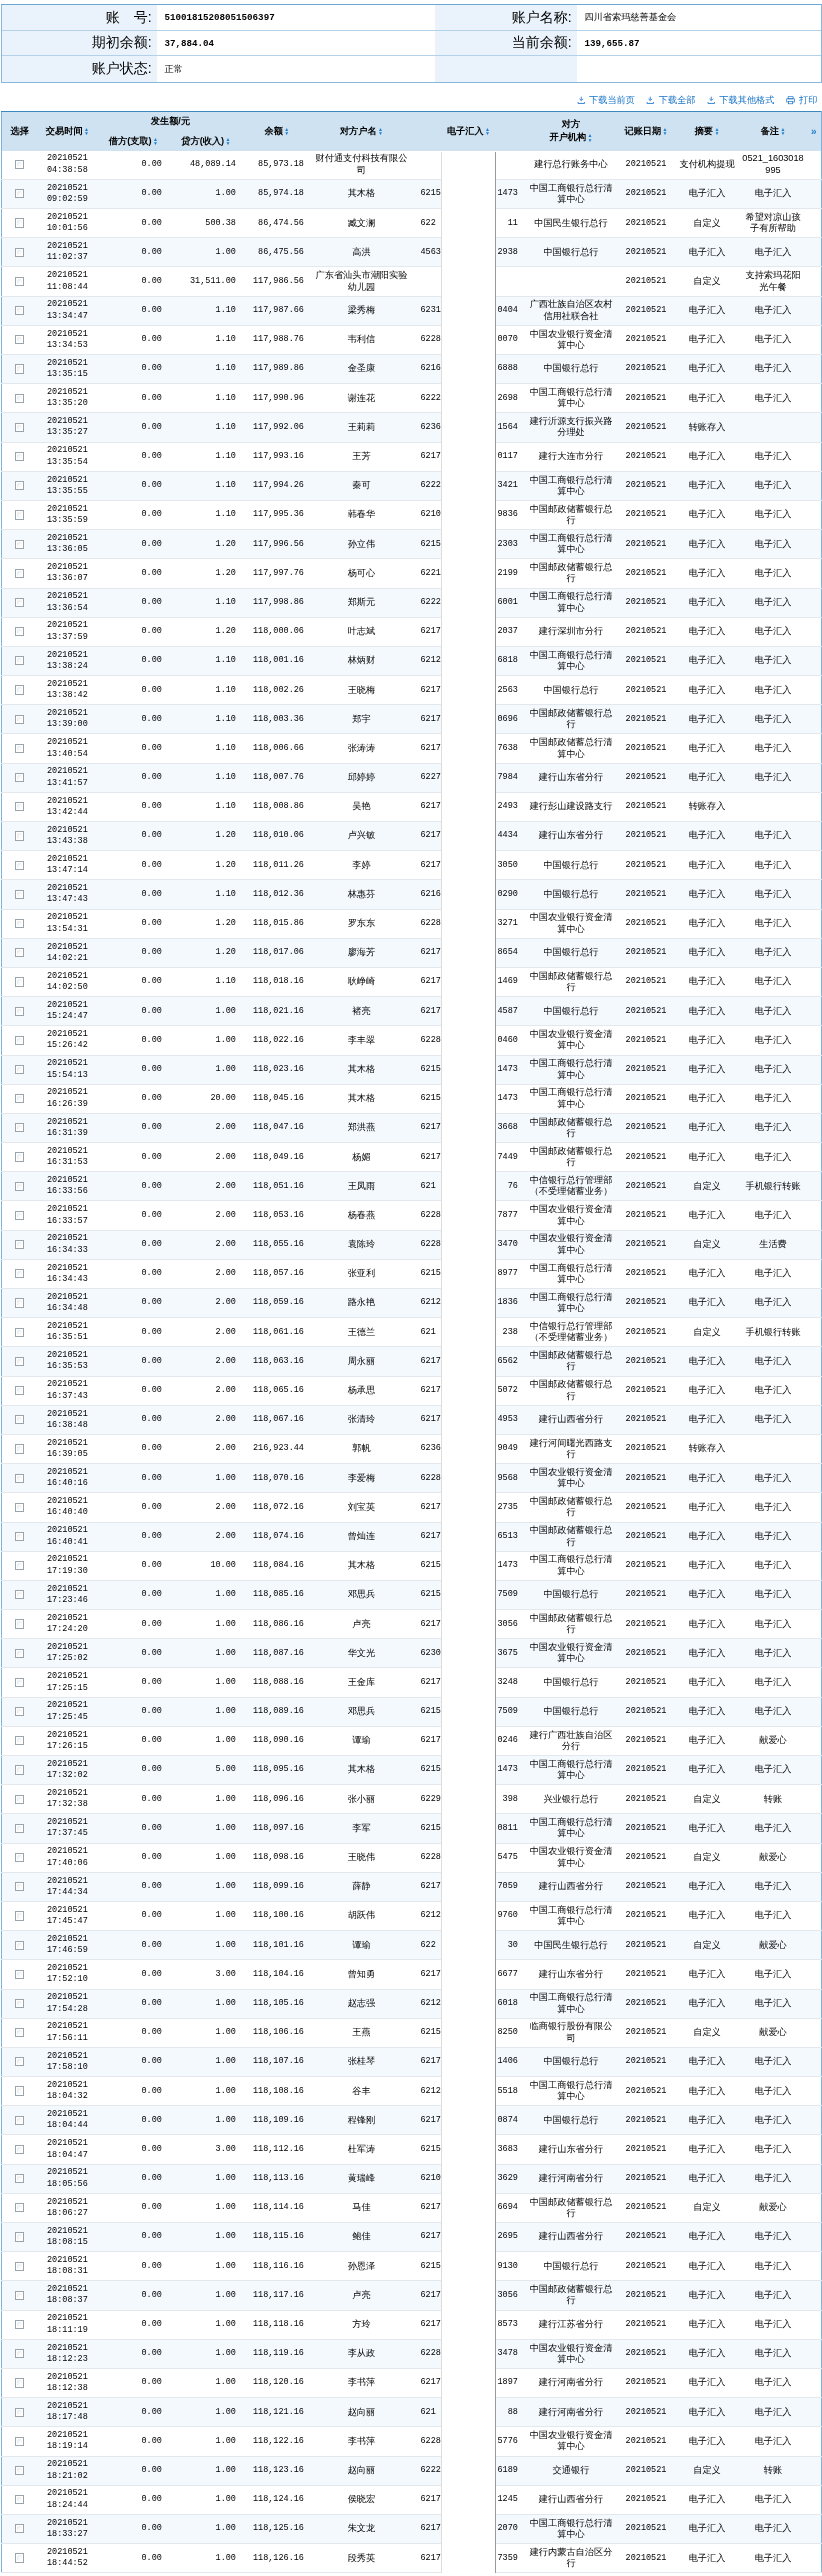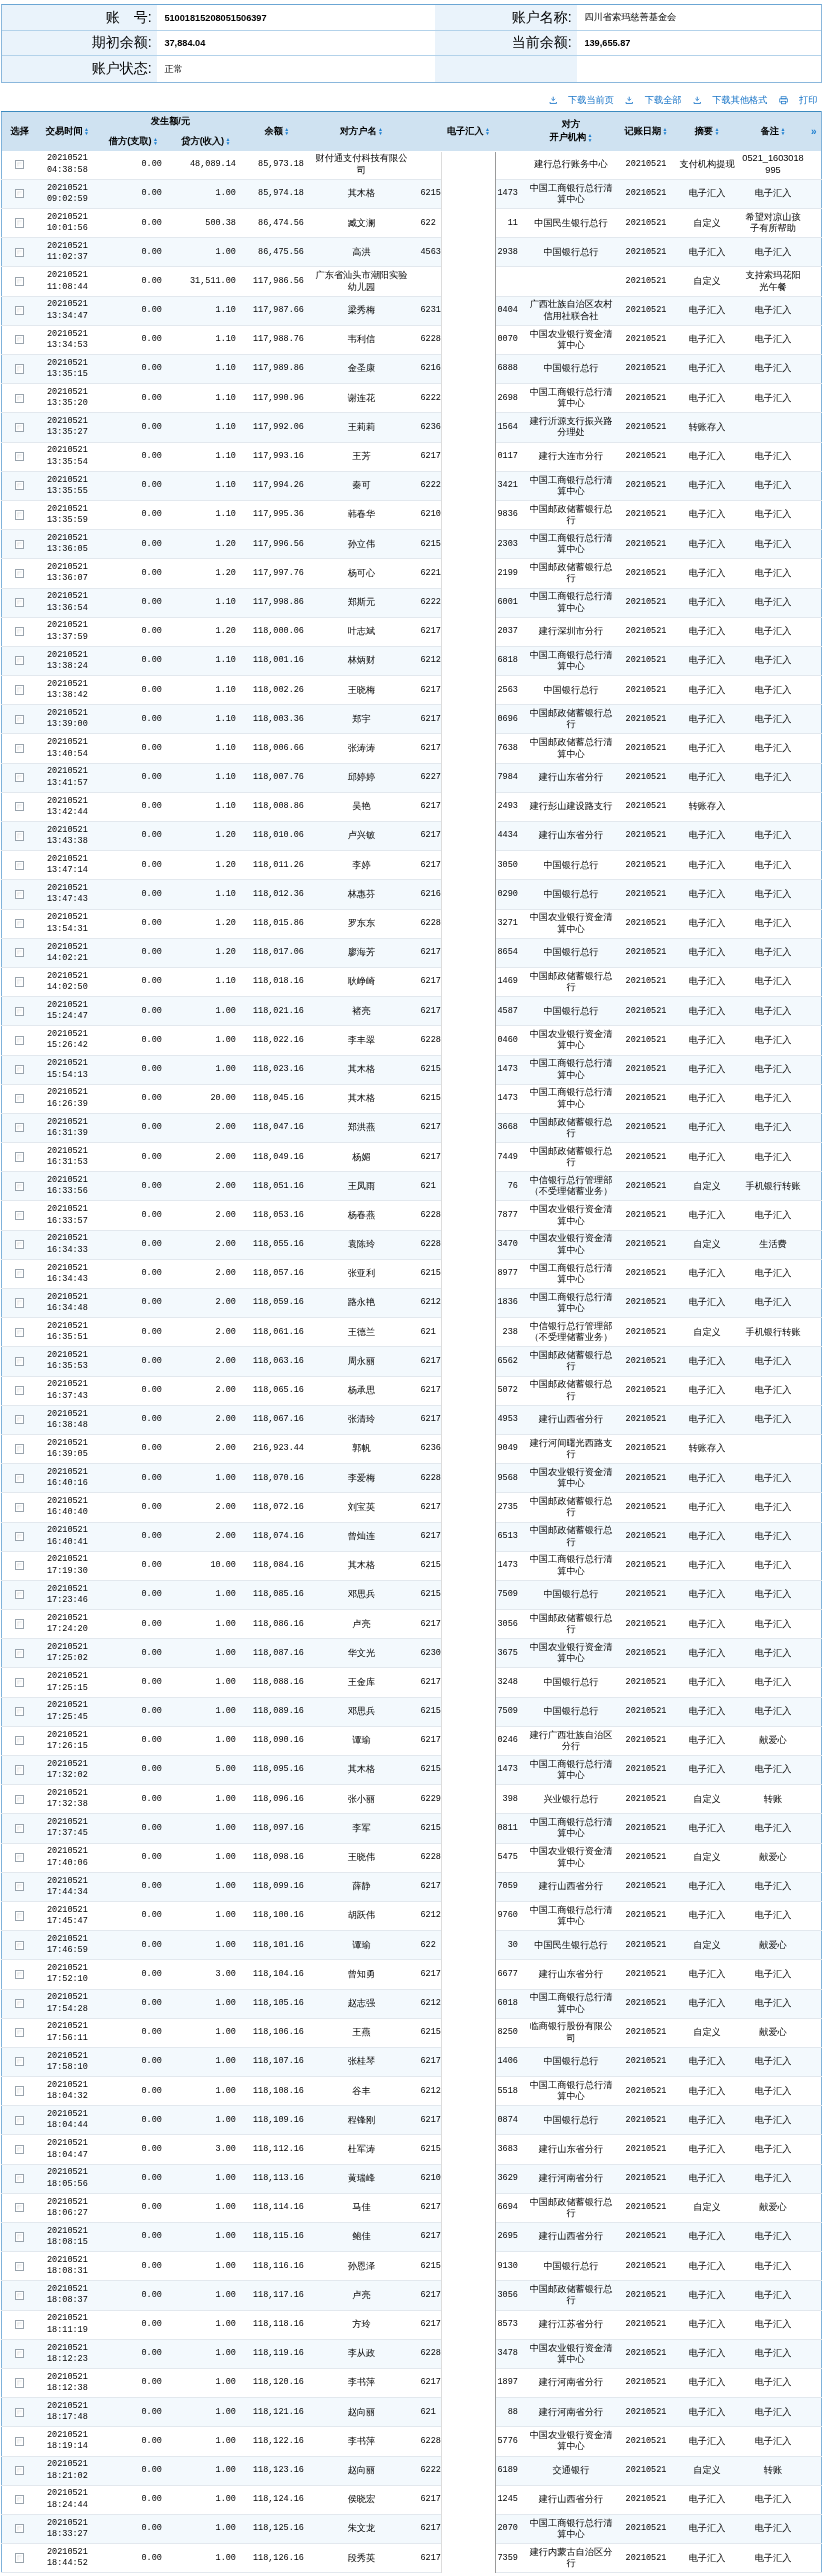--- a/index.html
+++ b/index.html
@@ -21,26 +21,26 @@
     border-bottom:0.7px solid #b3d2ea;
     min-height:25.5px; align-items:center;
   }
   .acct-row:last-child{ border-bottom:none; }
   .acct-label{
     background:#eaf3fb; height:100%; display:flex;
     align-items:center; justify-content:flex-end;
     padding:2.8px 5.7px 2.8px 2.8px; font-size:14px;
   }
   .acct-value{ padding:2.8px 7px; font-size:9.2px; }
-  .acct-value.num{ font-family:Liberation Sans, sans-serif; font-weight:bold; }
+  .acct-value.num{ font-family:Liberation Mono, monospace; font-weight:bold; }
   
   .toolbar{ display:flex; justify-content:flex-end; align-items:center;
     gap:11.3px; margin:11.3px 5.7px 3.5px 1.4px; }
   .tool-link{ color:#1673c7; text-decoration:none; font-size:9.2px;
-    display:inline-flex; align-items:center; gap:11px; cursor:pointer; }
+    display:inline-flex; align-items:center; gap:4px; cursor:pointer; }
   .tool-link svg{ display:block; }
   
   .table-wrap{ position:relative; margin:0 1.4px; }
   table{ width:100%; border-collapse:collapse; table-layout:fixed;
     border:0.7px solid #7fb2da; border-top:1.4px solid #3a8abf; }
   thead th{
     background:#cfe2f1; font-size:9.2px; font-weight:bold;
     text-align:center; vertical-align:middle; padding:2.8px 1.4px;
     white-space:pre-line;
   }

